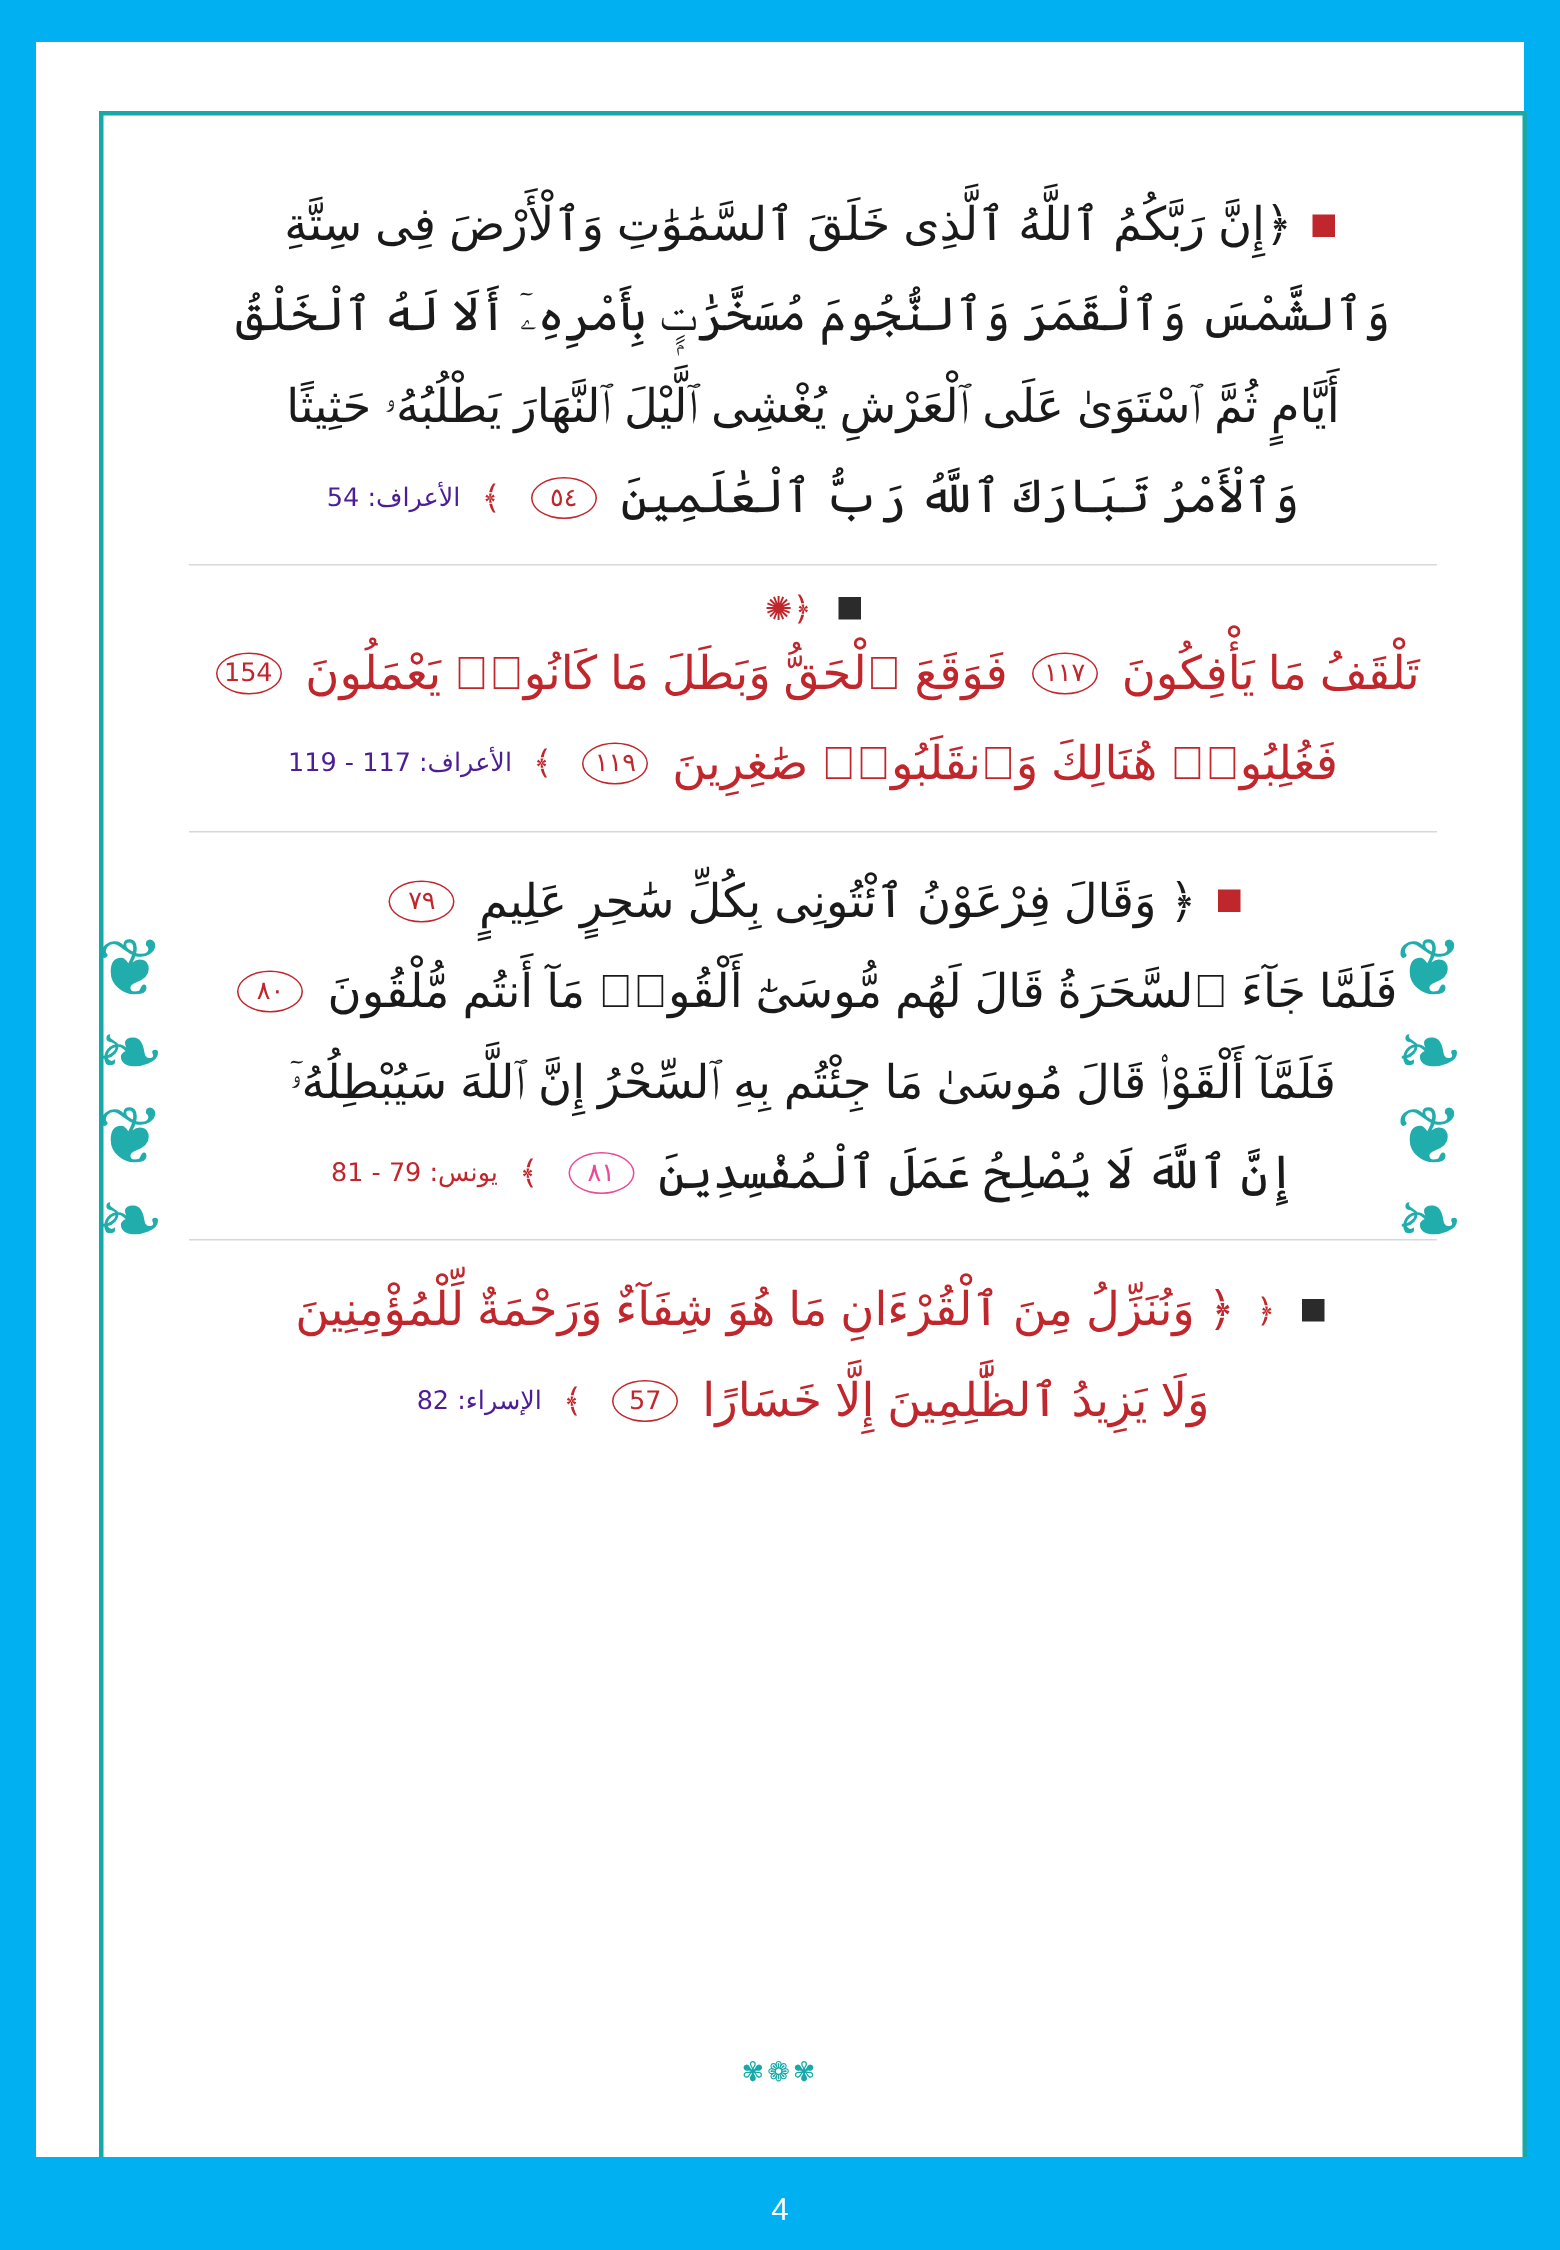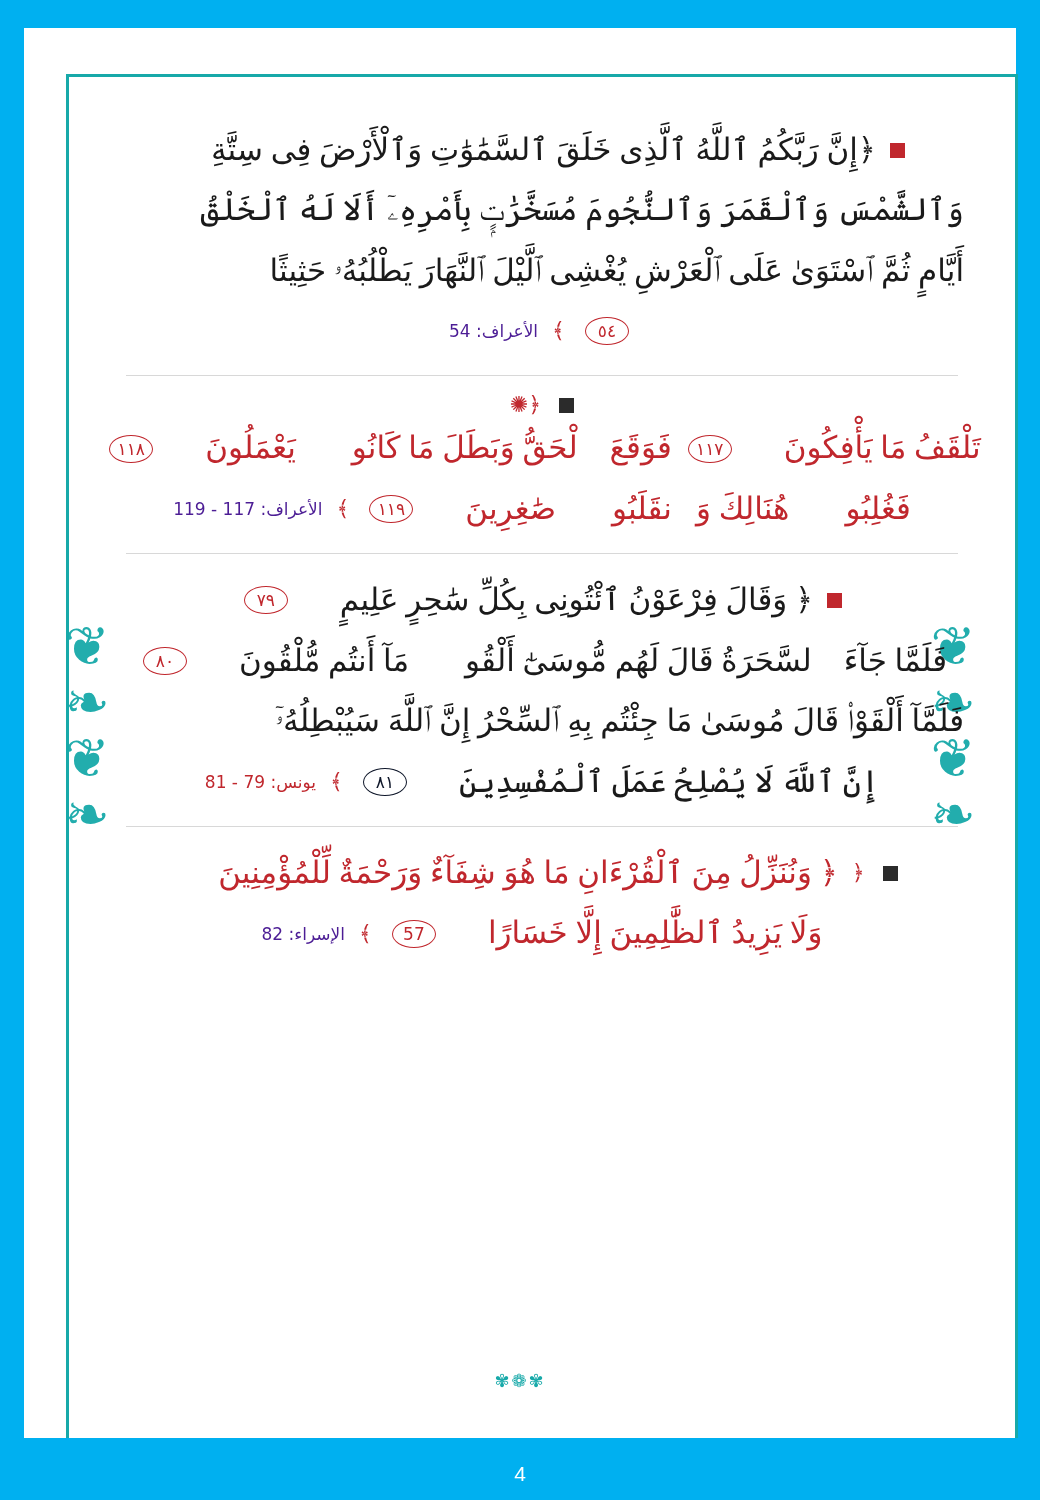--- a/index.html
+++ b/index.html
@@ -90,26 +90,25 @@
     position: relative;
     padding: 16px 0 14px 0;
   }
   .divider {
     height: 1px;
     background: #d8d8d8;
     margin: 0 6px;
   }
   .aya-line {
     direction: rtl;
-    text-align: right;
-    font-family: Liberation Serif, serif;
+    text-align: center;
+    font-family: Liberation Sans, sans-serif;
     font-size: 31px;
     line-height: 1.95;
     white-space: nowrap;
-    margin-left: 36px;
   }
   .aya-line.black { color: #1a1a1a; }
   .aya-line.red   { color: #c0272d; }
   .ref {
     color: #4c1d95;
     font-size: 17px;
     font-family: "DejaVu Sans", "Liberation Sans", sans-serif;
     direction: rtl;
     white-space: nowrap;
   }
@@ -195,38 +194,39 @@
     <div class="content">
 
       <div class="verse-block">
         <div class="line-row">
           <span class="marker red"></span>
           <span class="aya-line black">﴿إِنَّ رَبَّكُمُ ٱللَّهُ ٱلَّذِى خَلَقَ ٱلسَّمَٰوَٰتِ وَٱلْأَرْضَ فِى سِتَّةِ</span>
         </div>
         <div class="aya-line black">وَٱلشَّمْسَ وَٱلْقَمَرَ وَٱلنُّجُومَ مُسَخَّرَٰتٍۭ بِأَمْرِهِۦٓ أَلَا لَهُ ٱلْخَلْقُ</div>
         <div class="aya-line black">أَيَّامٍ ثُمَّ ٱسْتَوَىٰ عَلَى ٱلْعَرْشِ يُغْشِى ٱلَّيْلَ ٱلنَّهَارَ يَطْلُبُهُۥ حَثِيثًا</div>
         <div class="line-row">
+          <span class="aya-line black">وَٱلْأَمْرُ تَبَارَكَ ٱللَّهُ رَبُّ ٱلْعَٰلَمِينَ</span>
           <span class="aya-num" style="color:#c0272d">٥٤</span>
           <span class="flower" style="color:#c0272d">﴾</span>
           <span class="ref">الأعراف: 54</span>
         </div>
       </div>
 
       <div class="divider"></div>
 
       <div class="verse-block">
         <div class="line-row">
           <span class="marker dark"></span>
           <span class="flower" style="color:#c0272d">﴿✺</span>
         </div>
         <div class="line-row">
           <span class="aya-line red">تَلْقَفُ مَا يَأْفِكُونَ</span>
           <span class="aya-num" style="color:#c0272d">١١٧</span>
           <span class="aya-line red">فَوَقَعَ ٱلْحَقُّ وَبَطَلَ مَا كَانُوا۟ يَعْمَلُونَ</span>
-          <span class="aya-num" style="color:#c0272d">١١٨</span>
+          <span class="aya-num" style="color:#c0272d">154</span>
         </div>
         <div class="line-row">
           <span class="aya-line red">فَغُلِبُوا۟ هُنَالِكَ وَٱنقَلَبُوا۟ صَٰغِرِينَ</span>
           <span class="aya-num" style="color:#c0272d">١١٩</span>
           <span class="flower" style="color:#c0272d">﴾</span>
           <span class="ref">الأعراف: 117 - 119</span>
         </div>
       </div>
 
       <div class="divider"></div>
@@ -237,21 +237,21 @@
           <span class="aya-line black">﴿ وَقَالَ فِرْعَوْنُ ٱئْتُونِى بِكُلِّ سَٰحِرٍ عَلِيمٍ</span>
           <span class="aya-num" style="color:#c0272d">٧٩</span>
         </div>
         <div class="line-row">
           <span class="aya-line black">فَلَمَّا جَآءَ ٱلسَّحَرَةُ قَالَ لَهُم مُّوسَىٰٓ أَلْقُوا۟ مَآ أَنتُم مُّلْقُونَ</span>
           <span class="aya-num" style="color:#c0272d">٨٠</span>
         </div>
         <div class="aya-line black">فَلَمَّآ أَلْقَوْا۟ قَالَ مُوسَىٰ مَا جِئْتُم بِهِ ٱلسِّحْرُ إِنَّ ٱللَّهَ سَيُبْطِلُهُۥٓ</div>
         <div class="line-row">
           <span class="aya-line black">إِنَّ ٱللَّهَ لَا يُصْلِحُ عَمَلَ ٱلْمُفْسِدِينَ</span>
-          <span class="aya-num" style="color:#0f172a">٨١</span>
+          <span class="aya-num" style="color:#ec4899">٨١</span>
           <span class="flower" style="color:#c0272d">﴾</span>
           <span class="ref red">يونس: 79 - 81</span>
         </div>
       </div>
 
       <div class="divider"></div>
 
       <div class="verse-block">
         <div class="line-row">
           <span class="marker dark"></span>

